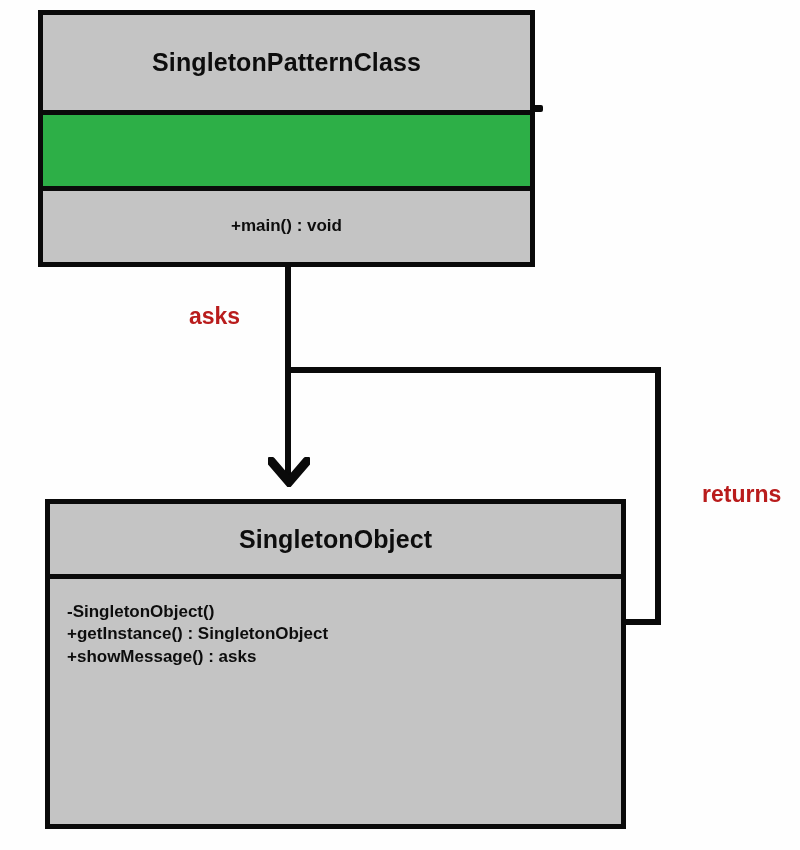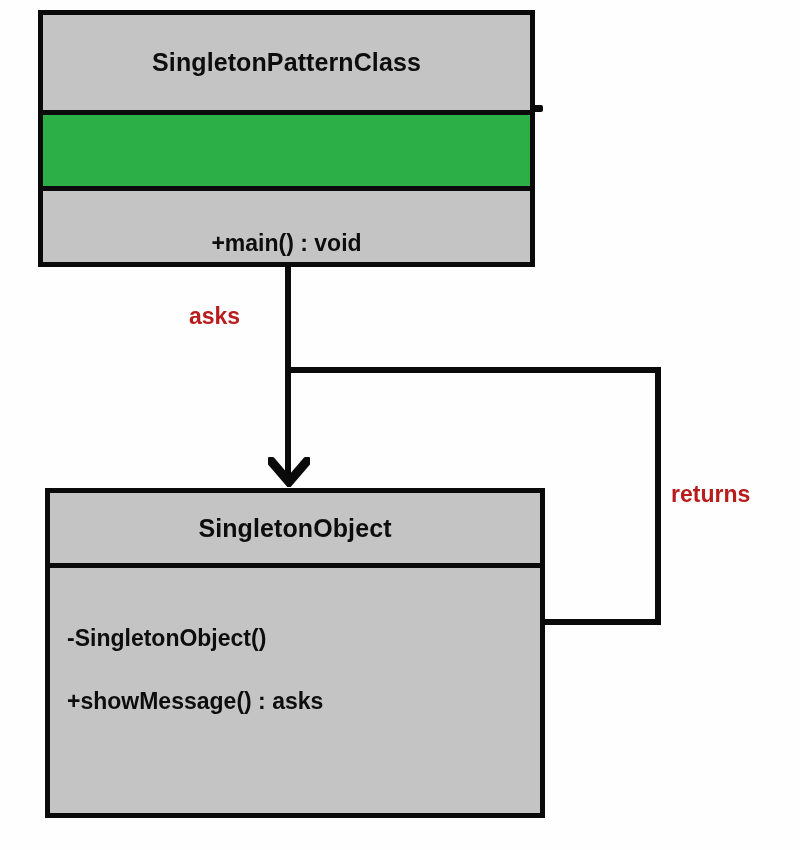--- a/index.html
+++ b/index.html
@@ -52,25 +52,24 @@
     text-align: left;
   }
 
   .class-name {
     font-size: 25px;
     font-weight: bold;
     letter-spacing: 0.1px;
     white-space: nowrap;
   }
   .member-line {
-    font-size: 23px;
+    font-size: 17px;
     font-weight: bold;
     white-space: nowrap;
     line-height: 1.32;
-    margin-top: 33px;
   }
   .member-line.pad-left {
     padding-left: 17px;
   }
   .attr-empty {
     width: 100%;
     height: 100%;
   }
 
   
@@ -80,22 +79,22 @@
     width: 497px;
     height: 257px;
   }
   #box1-title    { height: 95px; }
   #box1-attrs    { height: 76px; }
   #box1-methods  { flex: 1 1 auto; }
 
   
   #box-singleton-object {
     left: 45px;
-    top: 488px;
-    width: 500px;
+    top: 499px;
+    width: 581px;
     height: 330px;
   }
   #box2-title    { height: 70px; }
   #box2-attrs    { height: 56px; }
   #box2-methods  { flex: 1 1 auto; justify-content: flex-start; padding-top: 22px; }
 
   
   .conn {
     position: absolute;
     background: #0a0a0a;
@@ -151,21 +150,21 @@
     font-size: 23px;
     font-weight: bold;
     color: #b91c1c;
     white-space: nowrap;
   }
   #label-asks {
     left: 189px;
     top: 303px;
   }
   #label-returns {
-    left: 671px;
+    left: 702px;
     top: 481px;
   }
 </style>
 </head>
 <body>
 
 <div id="canvas">
 
   <div class="uml-class" id="box-singleton-pattern-class">
 
@@ -203,18 +202,19 @@
 
   <div class="uml-class" id="box-singleton-object">
 
     <div class="uml-section center" id="box2-title">
       <span class="class-name">SingletonObject</span>
     </div>
 
 
     <div class="uml-section left div-top" id="box2-methods">
       <span class="member-line pad-left">-SingletonObject()</span>
+      <span class="member-line pad-left">+getInstance() : SingletonObject</span>
       <span class="member-line pad-left">+showMessage() : asks</span>
     </div>
 
   </div>
 
 </div>
 
 </body></html>

